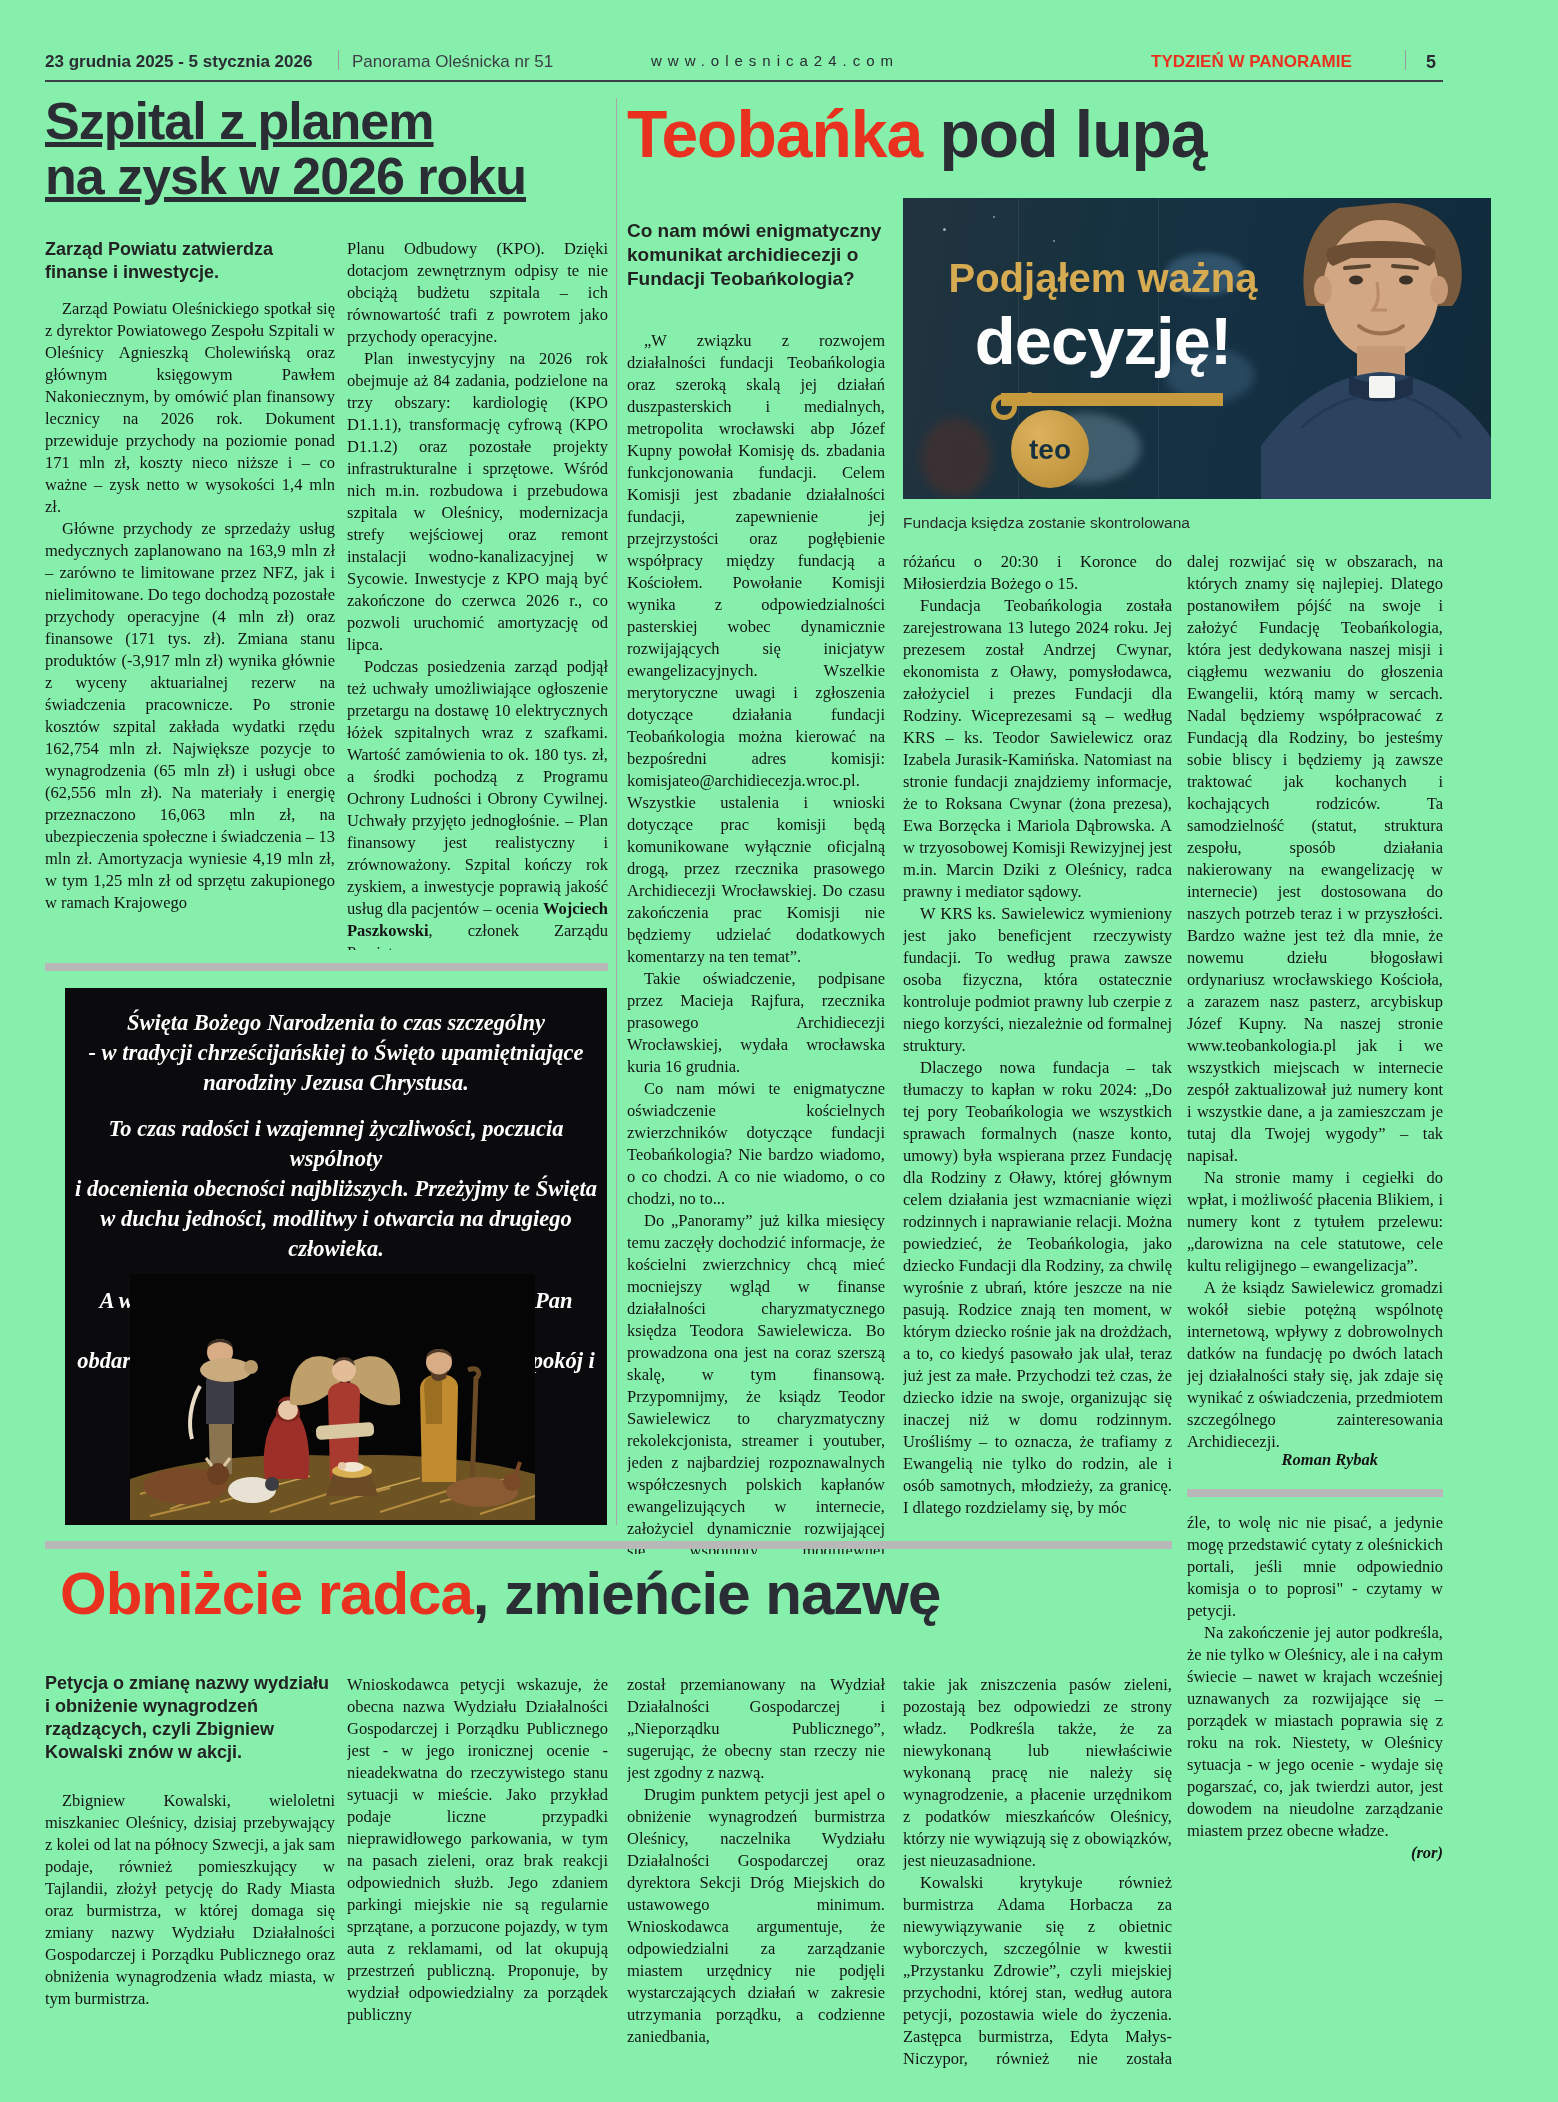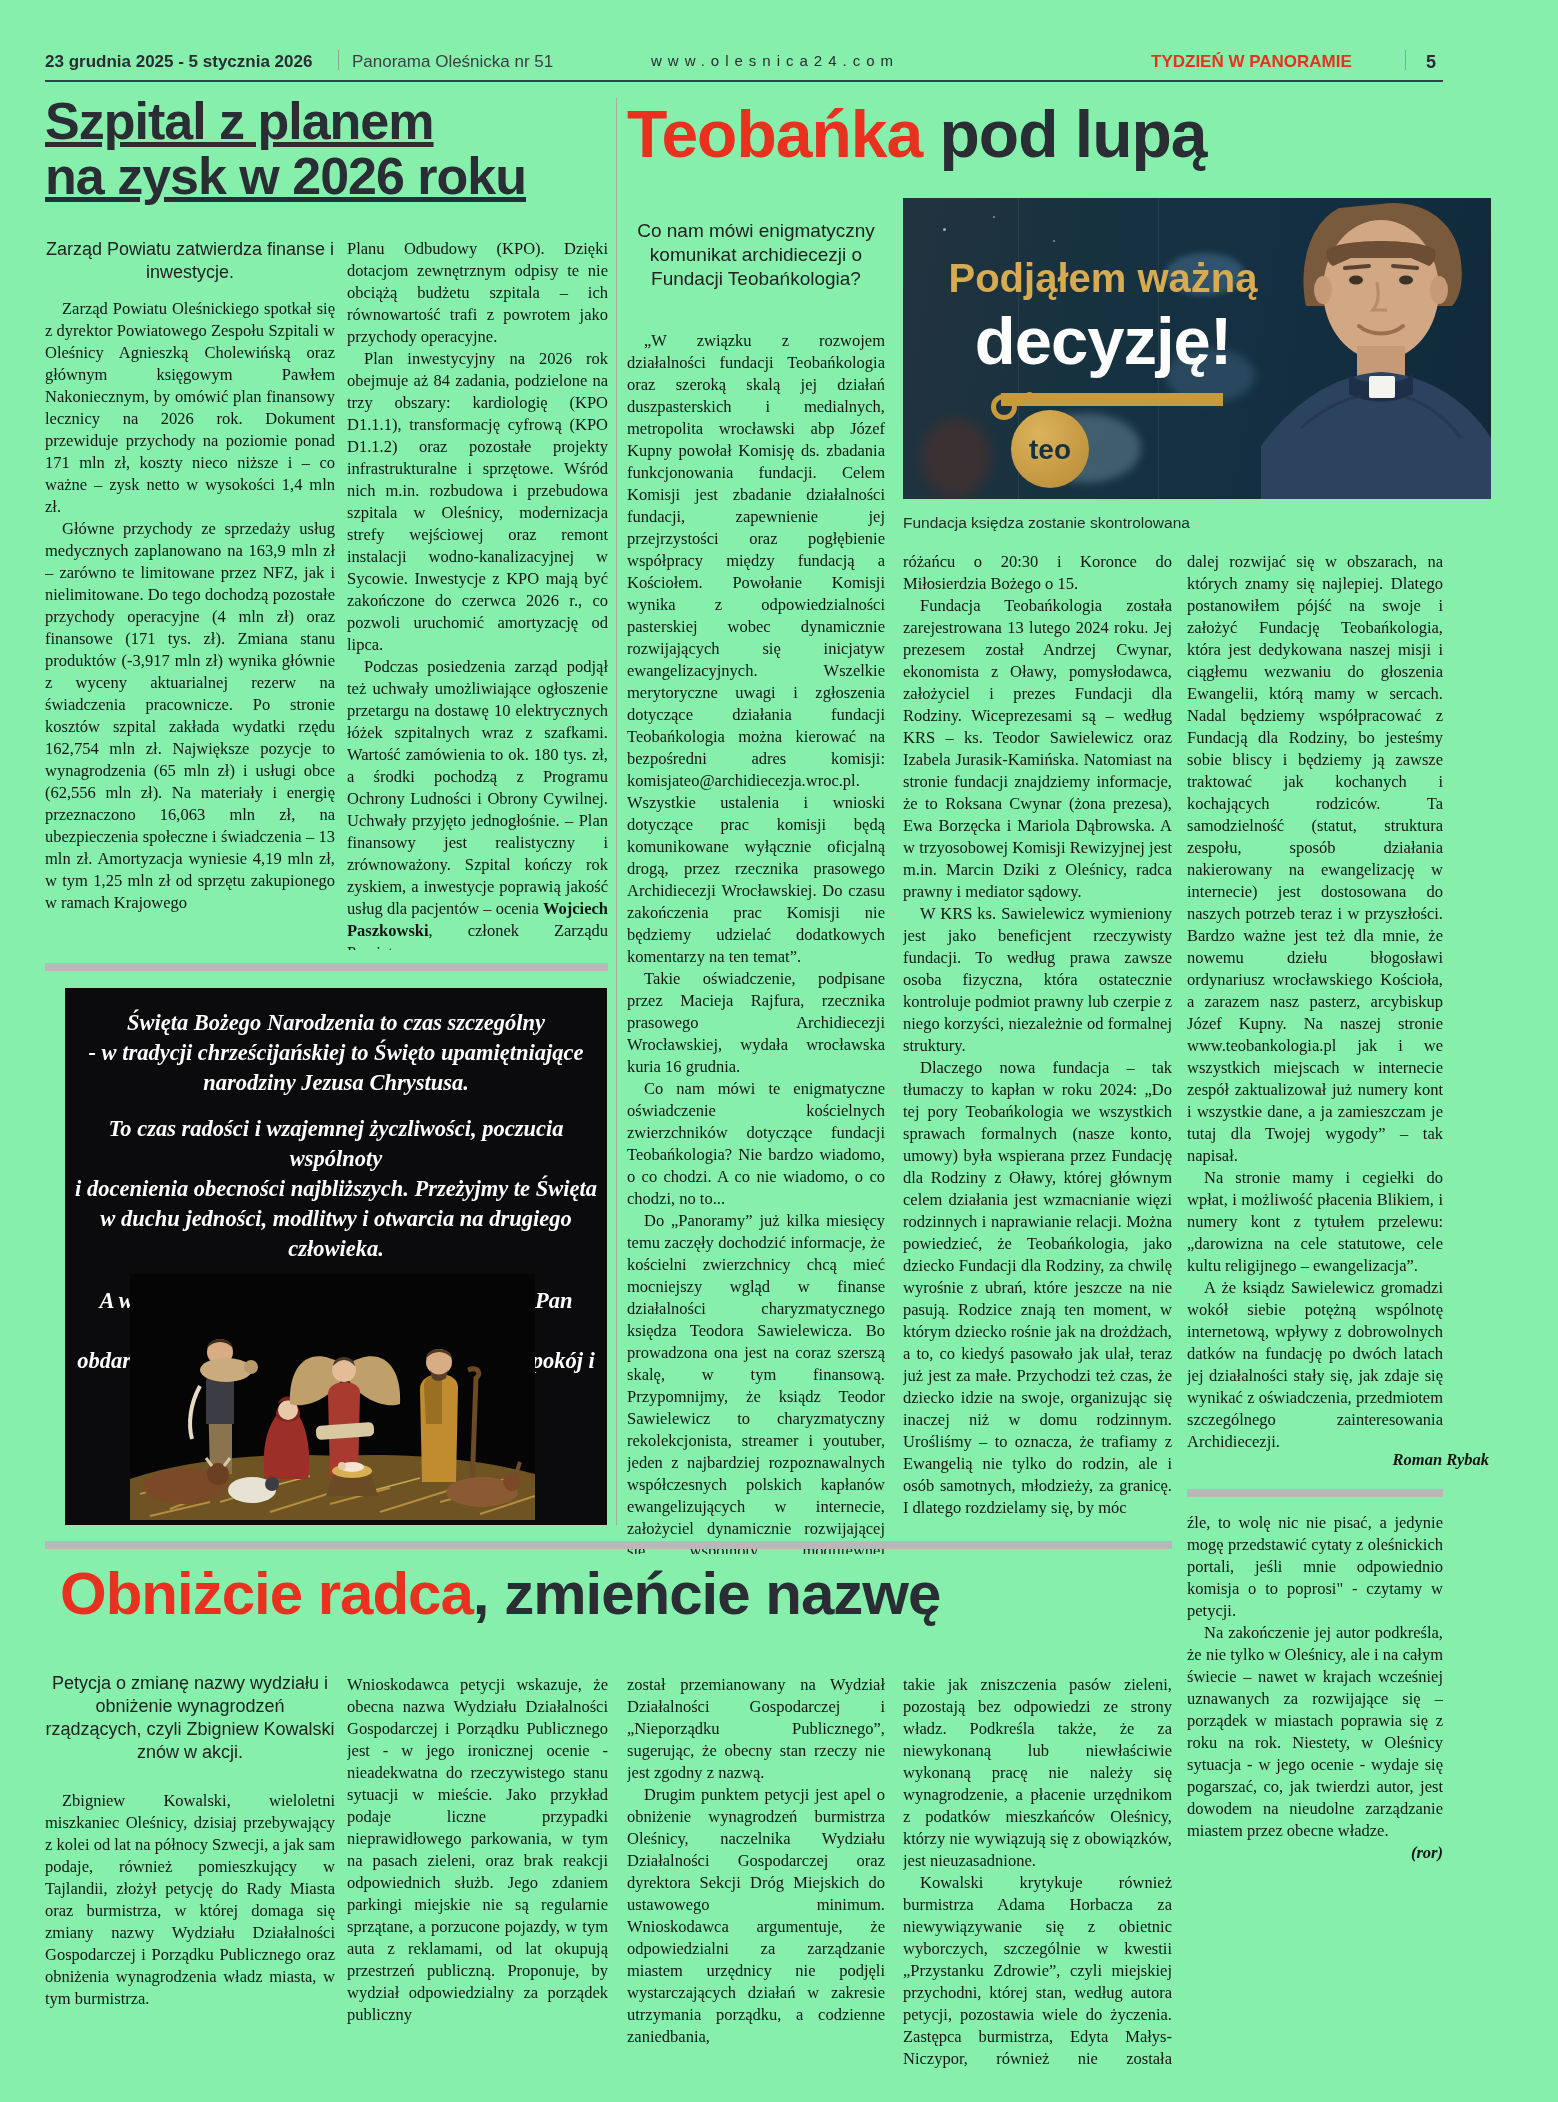--- a/index.html
+++ b/index.html
@@ -8,21 +8,21 @@
   .abs{position:absolute;}
   
   .hdr-text{font-family:"Liberation Sans", sans-serif;font-size:17px;color:#2a2d33;white-space:nowrap;}
   .hdr-bold{font-weight:bold;}
   .hdr-red{color:#e9311f;font-weight:bold;}
   #hdr-rule{left:45px;top:80px;width:1398px;height:2px;background:#3c3f45;}
   
   .headline{font-family:"Liberation Sans", sans-serif;font-weight:bold;color:#2a2d33;letter-spacing:-1px;line-height:1.06;}
   .red{color:#e9311f;}
   
-  .lead{font-family:"Liberation Sans", sans-serif;font-weight:normal;font-size:18px;line-height:23px;color:#222;text-align:center;}
+  .lead{font-family:"Liberation Sans", sans-serif;font-weight:bold;font-size:18px;line-height:23px;color:#222;}
   .body-col{font-size:16.5px;line-height:22px;overflow:hidden;}
   .para{margin:0;text-indent:17px;text-align:justify;}
   .cont .para:first-child{text-indent:0;}
   .sig{font-weight:bold;font-style:italic;text-align:right;font-size:16.5px;}
   .byline{font-weight:bold;font-style:italic;text-align:right;font-size:16.5px;}
   .vrule{width:1px;background:#a8a8a8;}
   .gray-bar{height:8px;background:#b8b8b8;}
   
   #holiday-box{left:65px;top:988px;width:542px;height:537px;background:#0b0b0d;}
   #holiday-text{position:absolute;left:10px;top:20px;width:522px;color:#ffffff;
@@ -235,21 +235,21 @@
       <p class="para">różańcu o 20:30 i Koronce do Miłosierdzia Bożego o 15.</p>
       <p class="para">Fundacja Teobańkologia została zarejestrowana 13 lutego 2024 roku. Jej prezesem został Andrzej Cwynar, ekonomista z Oławy, pomysłodawca, założyciel i prezes Fundacji dla Rodziny. Wiceprezesami są – według KRS – ks. Teodor Sawielewicz oraz Izabela Jurasik-Kamińska. Natomiast na stronie fundacji znajdziemy informacje, że to Roksana Cwynar (żona prezesa), Ewa Borzęcka i Mariola Dąbrowska. A w trzyosobowej Komisji Rewizyjnej jest m.in. Marcin Dziki z Oleśnicy, radca prawny i mediator sądowy.</p>
       <p class="para">W KRS ks. Sawielewicz wymieniony jest jako beneficjent rzeczywisty fundacji. To według prawa zawsze osoba fizyczna, która ostatecznie kontroluje podmiot prawny lub czerpie z niego korzyści, niezależnie od formalnej struktury.</p>
       <p class="para">Dlaczego nowa fundacja – tak tłumaczy to kapłan w roku 2024: „Do tej pory Teobańkologia we wszystkich sprawach formalnych (nasze konto, umowy) była wspierana przez Fundację dla Rodziny z Oławy, której głównym celem działania jest wzmacnianie więzi rodzinnych i naprawianie relacji. Można powiedzieć, że Teobańkologia, jako dziecko Fundacji dla Rodziny, za chwilę wyrośnie z ubrań, które jeszcze na nie pasują. Rodzice znają ten moment, w którym dziecko rośnie jak na drożdżach, a to, co kiedyś pasowało jak ulał, teraz już jest za małe. Przychodzi też czas, że dziecko idzie na swoje, organizując się inaczej niż w domu rodzinnym. Urośliśmy – to oznacza, że trafiamy z Ewangelią nie tylko do rodzin, ale i osób samotnych, młodzieży, za granicę. I dlatego rozdzielamy się, by móc</p>
     </div>
   <div class="abs body-col cont" style="left:1187px;top:551px;width:256px;height:900px;">
       <p class="para">dalej rozwijać się w obszarach, na których znamy się najlepiej. Dlatego postanowiłem pójść na swoje i założyć Fundację Teobańkologia, która jest dedykowana naszej misji i ciągłemu wezwaniu do głoszenia Ewangelii, którą mamy w sercach. Nadal będziemy współpracować z Fundacją dla Rodziny, bo jesteśmy sobie bliscy i będziemy ją zawsze traktować jak kochanych i kochających rodziców. Ta samodzielność (statut, struktura zespołu, sposób działania nakierowany na ewangelizację w internecie) jest dostosowana do naszych potrzeb teraz i w przyszłości. Bardzo ważne jest też dla mnie, że nowemu dziełu błogosławi ordynariusz wrocławskiego Kościoła, a zarazem nasz pasterz, arcybiskup Józef Kupny. Na naszej stronie www.teobankologia.pl jak i we wszystkich miejscach w internecie zespół zaktualizował już numery kont i wszystkie dane, a ja zamieszczam je tutaj dla Twojej wygody” – tak napisał.</p>
       <p class="para">Na stronie mamy i cegiełki do wpłat, i możliwość płacenia Blikiem, i numery kont z tytułem przelewu: „darowizna na cele statutowe, cele kultu religijnego – ewangelizacja”.</p>
       <p class="para">A że ksiądz Sawielewicz gromadzi wokół siebie potężną wspólnotę internetową, wpływy z dobrowolnych datków na fundację po dwóch latach jej działalności stały się, jak zdaje się wynikać z oświadczenia, przedmiotem szczególnego zainteresowania Archidiecezji.</p>
     </div>
-  <div class="abs byline" style="left:1233px;top:1450px;width:256px;">Roman Rybak</div>
+  <div class="abs byline" style="left:1122px;top:1450px;width:256px;">Roman Rybak</div>
 
   <div class="abs gray-bar" style="left:1187px;top:1489px;width:256px;"></div>
   <div class="abs gray-bar" style="left:45px;top:1541px;width:1127px;"></div>
 
   <div class="abs headline" style="left:60px;top:1562px;font-size:60px;">
     <span class="red">Obniżcie radca</span><span>, zmieńcie nazwę</span>
   </div>
   <div class="abs lead" style="left:45px;top:1672px;width:290px;">Petycja o zmianę nazwy wydziału i obniżenie wynagrodzeń rządzących, czyli Zbigniew Kowalski znów w akcji.</div>
   <div class="abs body-col" style="left:45px;top:1790px;width:290px;height:280px;">
       <p class="para">Zbigniew Kowalski, wieloletni miszkaniec Oleśnicy, dzisiaj przebywający z kolei od lat na północy Szwecji, a jak sam podaje, również pomieszkujący w Tajlandii, złożył petycję do Rady Miasta oraz burmistrza, w której domaga się zmiany nazwy Wydziału Działalności Gospodarczej i Porządku Publicznego oraz obniżenia wynagrodzenia władz miasta, w tym burmistrza.</p>

